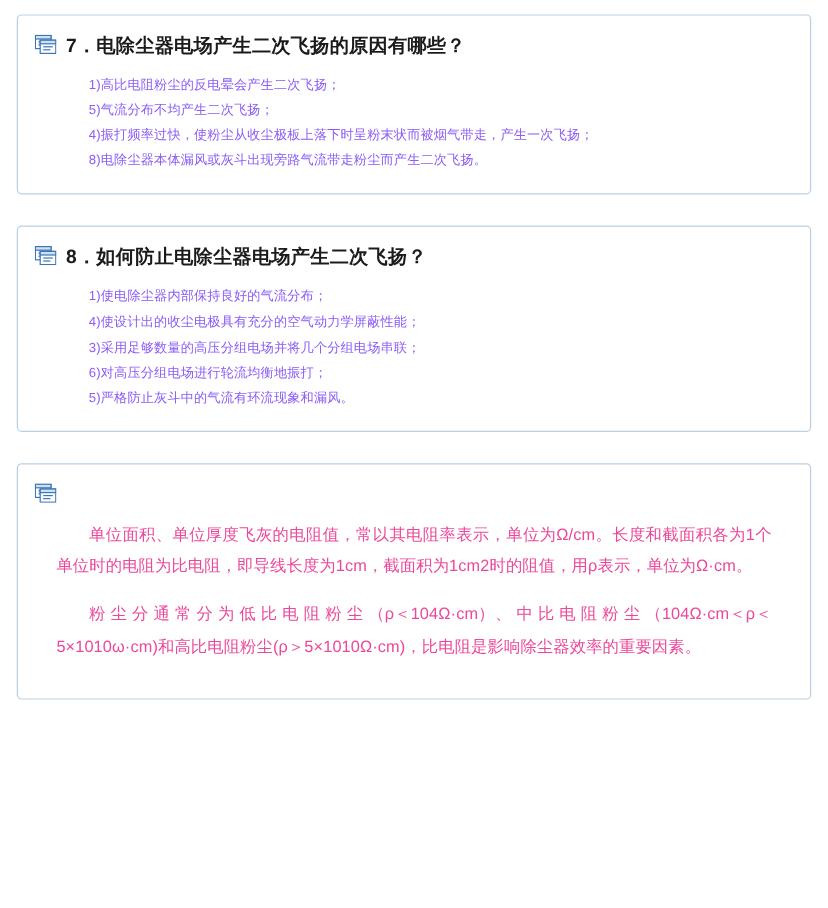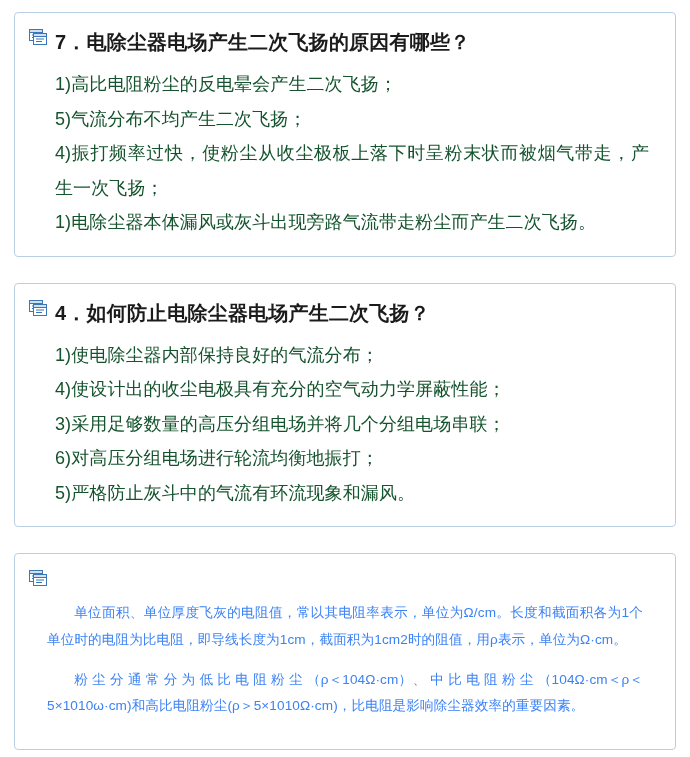--- a/index.html
+++ b/index.html
@@ -37,41 +37,42 @@
   }
   .q-icon {
     flex: 0 0 auto;
     width: 18px;
     height: 16px;
     margin-top: 2px;
     position: relative;
   }
   .q-icon svg { display: block; }
   .q-title {
-    font-size: 20px;
+    font-size: 16px;
     font-weight: bold;
     color: #1b1b1b;
     line-height: 1.5;
     letter-spacing: 0.2px;
   }
   .q-body {
     padding-left: 26px;
     padding-right: 4px;
   }
   .q-line {
-    font-size: 18px;
+    font-size: 11px;
     line-height: 1.92;
-    color: #14532d;
+    color: #8b5cf6;
     letter-spacing: 0.1px;
     text-align: justify;
+    margin-left: 19px;
   }
   .para {
     font-size: 13.6px;
     line-height: 1.95;
-    color: #3b82f6;
+    color: #ec4899;
     text-align: justify;
     text-justify: inter-ideograph;
     text-indent: 2em;
     letter-spacing: 0.1px;
   }
   .para.spaced {
     text-align: justify;
   }
   #card3 .q-body { padding-left: 18px; padding-right: 10px; }
 </style>
@@ -93,39 +94,39 @@
           <rect x="7" y="9.5" width="8" height="1" fill="#3a76b8"></rect>
           <rect x="7" y="12" width="6" height="1" fill="#3a76b8"></rect>
         </svg>
       </span>
       <span class="q-title">7．电除尘器电场产生二次飞扬的原因有哪些？</span>
     </div>
     <div class="q-body">
       <div class="q-line">1)高比电阻粉尘的反电晕会产生二次飞扬；</div>
       <div class="q-line">5)气流分布不均产生二次飞扬；</div>
       <div class="q-line">4)振打频率过快，使粉尘从收尘极板上落下时呈粉末状而被烟气带走，产生一次飞扬；</div>
-      <div class="q-line">1)电除尘器本体漏风或灰斗出现旁路气流带走粉尘而产生二次飞扬。</div>
+      <div class="q-line">8)电除尘器本体漏风或灰斗出现旁路气流带走粉尘而产生二次飞扬。</div>
     </div>
   </div>
 
   <div class="card" id="card2">
     <div class="q-head">
       <span class="q-icon">
         <svg width="18" height="16" viewBox="0 0 18 16" xmlns="http://www.w3.org/2000/svg">
           <rect x="0.5" y="0.5" width="13" height="11" fill="#ffffff" stroke="#3a76b8"></rect>
           <rect x="0.5" y="0.5" width="13" height="3" fill="#cfe0f0" stroke="#3a76b8"></rect>
           <rect x="3" y="5.5" width="8" height="1" fill="#3a76b8"></rect>
           <rect x="3" y="8" width="6" height="1" fill="#3a76b8"></rect>
           <rect x="4.5" y="4.5" width="13" height="11" fill="#ffffff" stroke="#3a76b8"></rect>
           <rect x="4.5" y="4.5" width="13" height="3" fill="#cfe0f0" stroke="#3a76b8"></rect>
           <rect x="7" y="9.5" width="8" height="1" fill="#3a76b8"></rect>
           <rect x="7" y="12" width="6" height="1" fill="#3a76b8"></rect>
         </svg>
       </span>
-      <span class="q-title">4．如何防止电除尘器电场产生二次飞扬？</span>
+      <span class="q-title">8．如何防止电除尘器电场产生二次飞扬？</span>
     </div>
     <div class="q-body">
       <div class="q-line">1)使电除尘器内部保持良好的气流分布；</div>
       <div class="q-line">4)使设计出的收尘电极具有充分的空气动力学屏蔽性能；</div>
       <div class="q-line">3)采用足够数量的高压分组电场并将几个分组电场串联；</div>
       <div class="q-line">6)对高压分组电场进行轮流均衡地振打；</div>
       <div class="q-line">5)严格防止灰斗中的气流有环流现象和漏风。</div>
     </div>
   </div>
 

